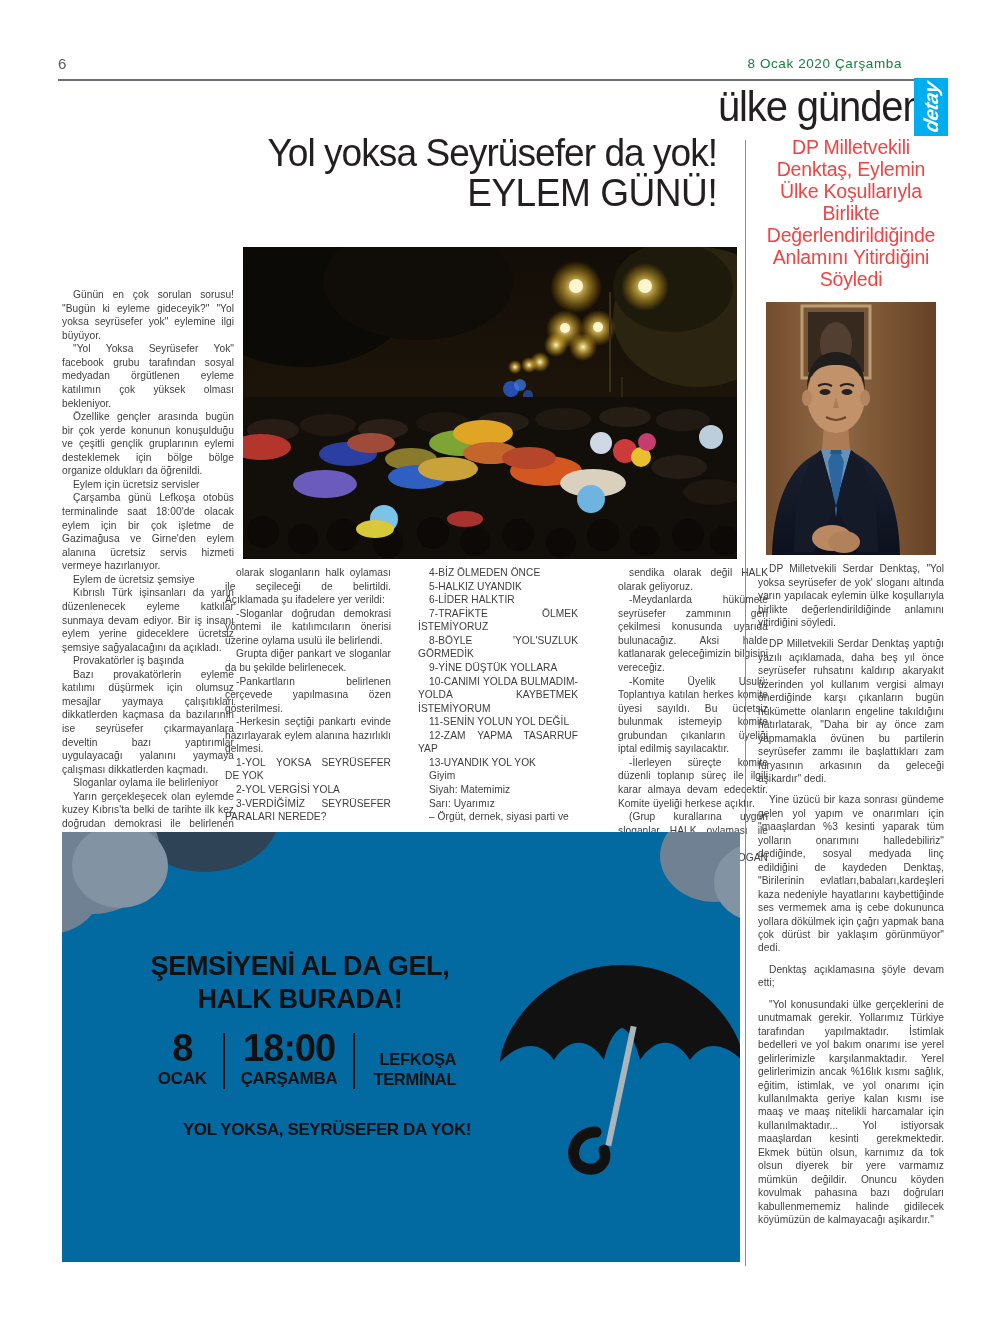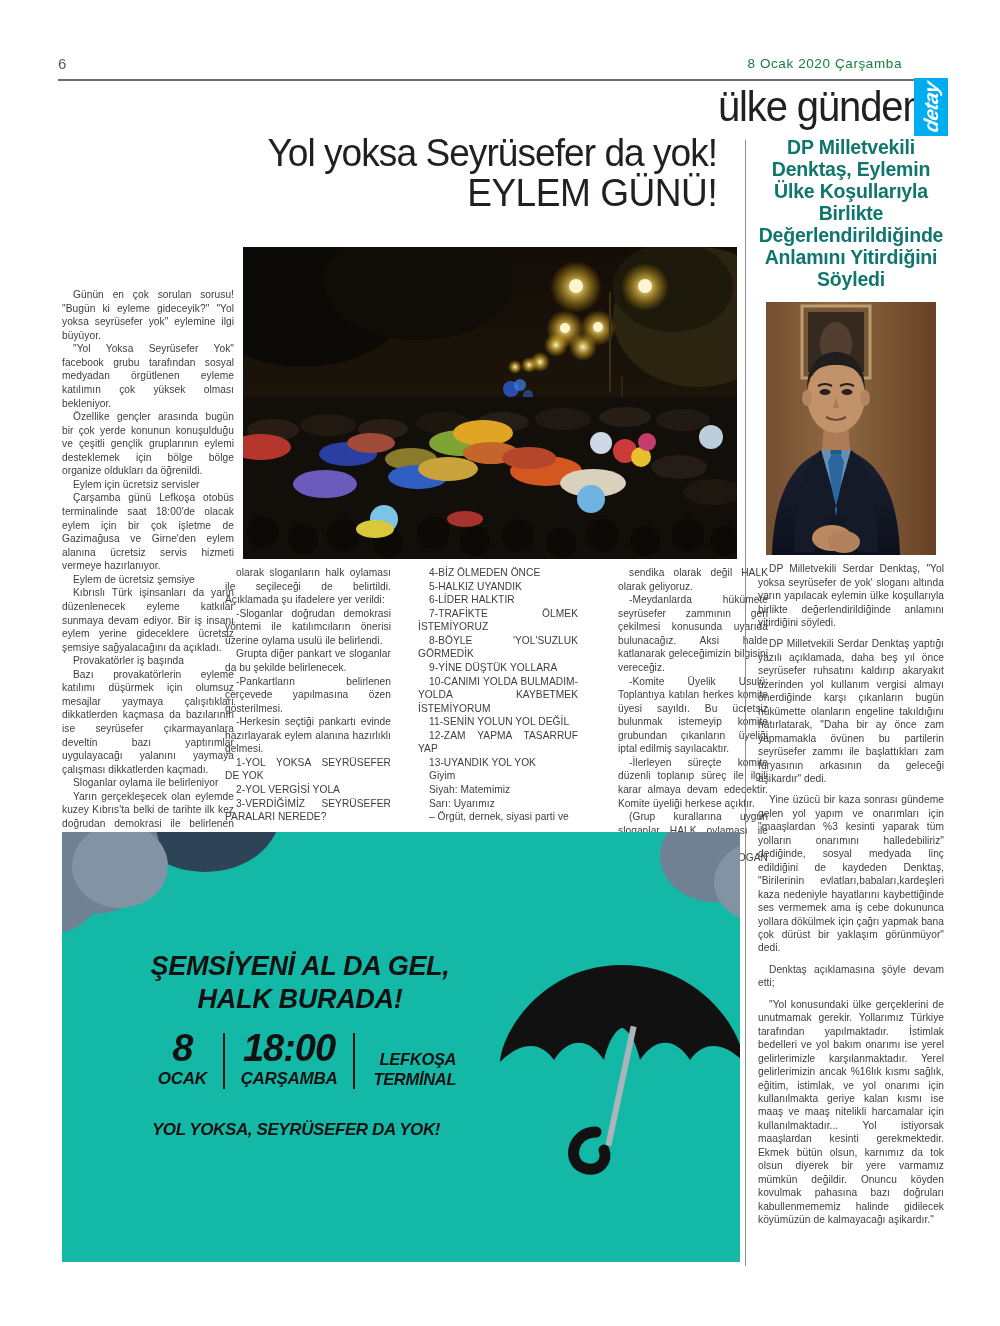--- a/index.html
+++ b/index.html
@@ -115,24 +115,24 @@
     position: absolute;
     left: 745px; top: 140px;
     width: 1px;
     height: 1126px;
     background: #8c8c8e;
   }
   .sidebar-headline {
     font-size: 19.5px;
     line-height: 1.13;
     text-align: center;
-    color: #0f766e;
+    color: #ef4444;
     letter-spacing: -0.2px;
     margin: 0 0 12px 0;
-    font-weight: 700;
+    font-weight: 400;
   }
   .sidebar-photo {
     position: relative;
     width: 170px;
     height: 253px;
     margin: 0 auto 7px auto;
     overflow: hidden;
     background: #2b2118;
   }
   .sidebar-text {
@@ -178,23 +178,22 @@
   .upper {
     text-indent: 11px;
   }
 
   
   #poster {
     position: absolute;
     left: 62px; top: 832px;
     width: 678px;
     height: 430px;
-    background: #14b8a6;
+    background: #0369a1;
     overflow: hidden;
-    font-style: italic;
   }
   .cloud {
     position: absolute;
     border-radius: 50%;
   }
   .poster-text {
     position: absolute;
     left: 58px; top: 118px;
     width: 360px;
     text-align: center;
@@ -244,21 +243,21 @@
     color: #111111;
   }
   .info-stack div {
     font-size: 16.5px;
     font-weight: bold;
     line-height: 1.18;
     letter-spacing: -0.3px;
   }
   .poster-slogan {
     position: absolute;
-    left: 44px; top: 288px;
+    left: 75px; top: 288px;
     width: 380px;
     text-align: center;
     font-size: 17px;
     font-weight: bold;
     color: #111111;
     letter-spacing: -0.4px;
   }
   #umbrella {
     position: absolute;
     left: 430px; top: 78px;

